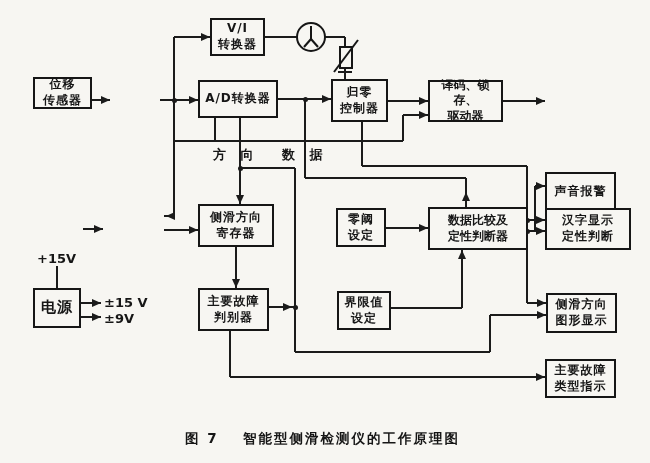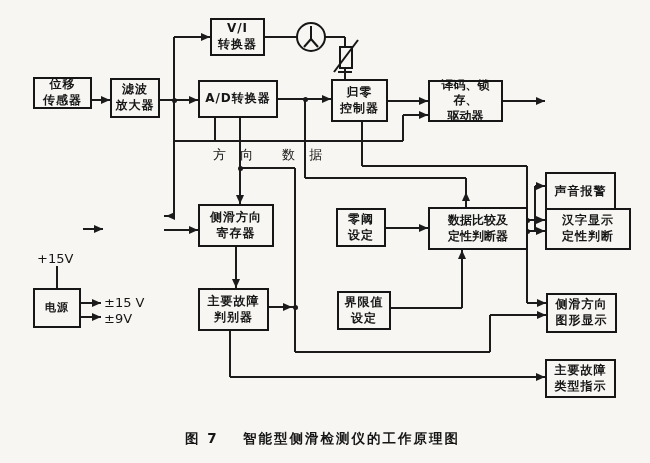--- a/index.html
+++ b/index.html
@@ -27,21 +27,21 @@
     z-index:3;
   }
   .wire{position:absolute;background:#1b1b1b;z-index:1;}
   .dot{position:absolute;width:5px;height:5px;border-radius:50%;background:#1b1b1b;z-index:2;}
   .arr{position:absolute;width:0;height:0;z-index:2;}
   .arr.r{border-top:4px solid transparent;border-bottom:4px solid transparent;border-left:9px solid #1b1b1b;}
   .arr.l{border-top:4px solid transparent;border-bottom:4px solid transparent;border-right:9px solid #1b1b1b;}
   .arr.d{border-left:4px solid transparent;border-right:4px solid transparent;border-top:9px solid #1b1b1b;}
   .arr.u{border-left:4px solid transparent;border-right:4px solid transparent;border-bottom:9px solid #1b1b1b;}
   .floatlabel{
-    position:absolute;font-weight:400;color:#161616;z-index:3;
+    position:absolute;font-weight:700;color:#161616;z-index:3;
     white-space:nowrap;
   }
   .buslabel{font-size:13px;letter-spacing:5px;}
   .pwr{font-size:13px;}
   #meter-circle{
     position:absolute;left:296px;top:22px;width:30px;height:30px;
     border:2px solid #161616;border-radius:50%;box-sizing:border-box;
     background:#f7f6f2;z-index:3;
   }
   #resistor-rect{
@@ -56,41 +56,39 @@
   #caption .cap-label{position:absolute;left:185px;top:0;}
   #caption .cap-text{position:absolute;left:243px;top:0;}
 </style>
 </head>
 <body>
 
 <div id="stage">
 
   <div class="box" style="left:33px;top:77px;width:59px;height:32px">位移
 传感器</div>
-  <div class="box" style="left:110px;top:78px;width:50px;height:40px">滤波
-放大器</div>
   <div class="box" style="left:210px;top:18px;width:55px;height:38px">V/I
 转换器</div>
   <div class="box" style="left:198px;top:80px;width:80px;height:38px">A/D转换器</div>
   <div class="box" style="left:331px;top:79px;width:57px;height:43px">归零
 控制器</div>
   <div class="box" style="left:428px;top:80px;width:75px;height:42px;letter-spacing:0">译码、锁存、
 驱动器</div>
 
   <div class="box" style="left:198px;top:204px;width:76px;height:43px">侧滑方向
 寄存器</div>
   <div class="box" style="left:336px;top:208px;width:50px;height:39px">零阈
 设定</div>
   <div class="box" style="left:428px;top:207px;width:100px;height:43px;letter-spacing:0">数据比较及
 定性判断器</div>
   <div class="box" style="left:545px;top:172px;width:71px;height:40px">声音报警</div>
   <div class="box" style="left:545px;top:208px;width:86px;height:42px">汉字显示
 定性判断</div>
 
-  <div class="box" style="left:33px;top:288px;width:48px;height:40px;font-size:11px">电源</div>
+  <div class="box" style="left:33px;top:288px;width:48px;height:40px;font-size:15px">电源</div>
   <div class="box" style="left:198px;top:288px;width:71px;height:43px">主要故障
 判别器</div>
   <div class="box" style="left:337px;top:291px;width:54px;height:39px">界限值
 设定</div>
   <div class="box" style="left:546px;top:293px;width:71px;height:40px">侧滑方向
 图形显示</div>
   <div class="box" style="left:545px;top:359px;width:71px;height:39px">主要故障
 类型指示</div>
 
   <div id="meter-circle"></div>

